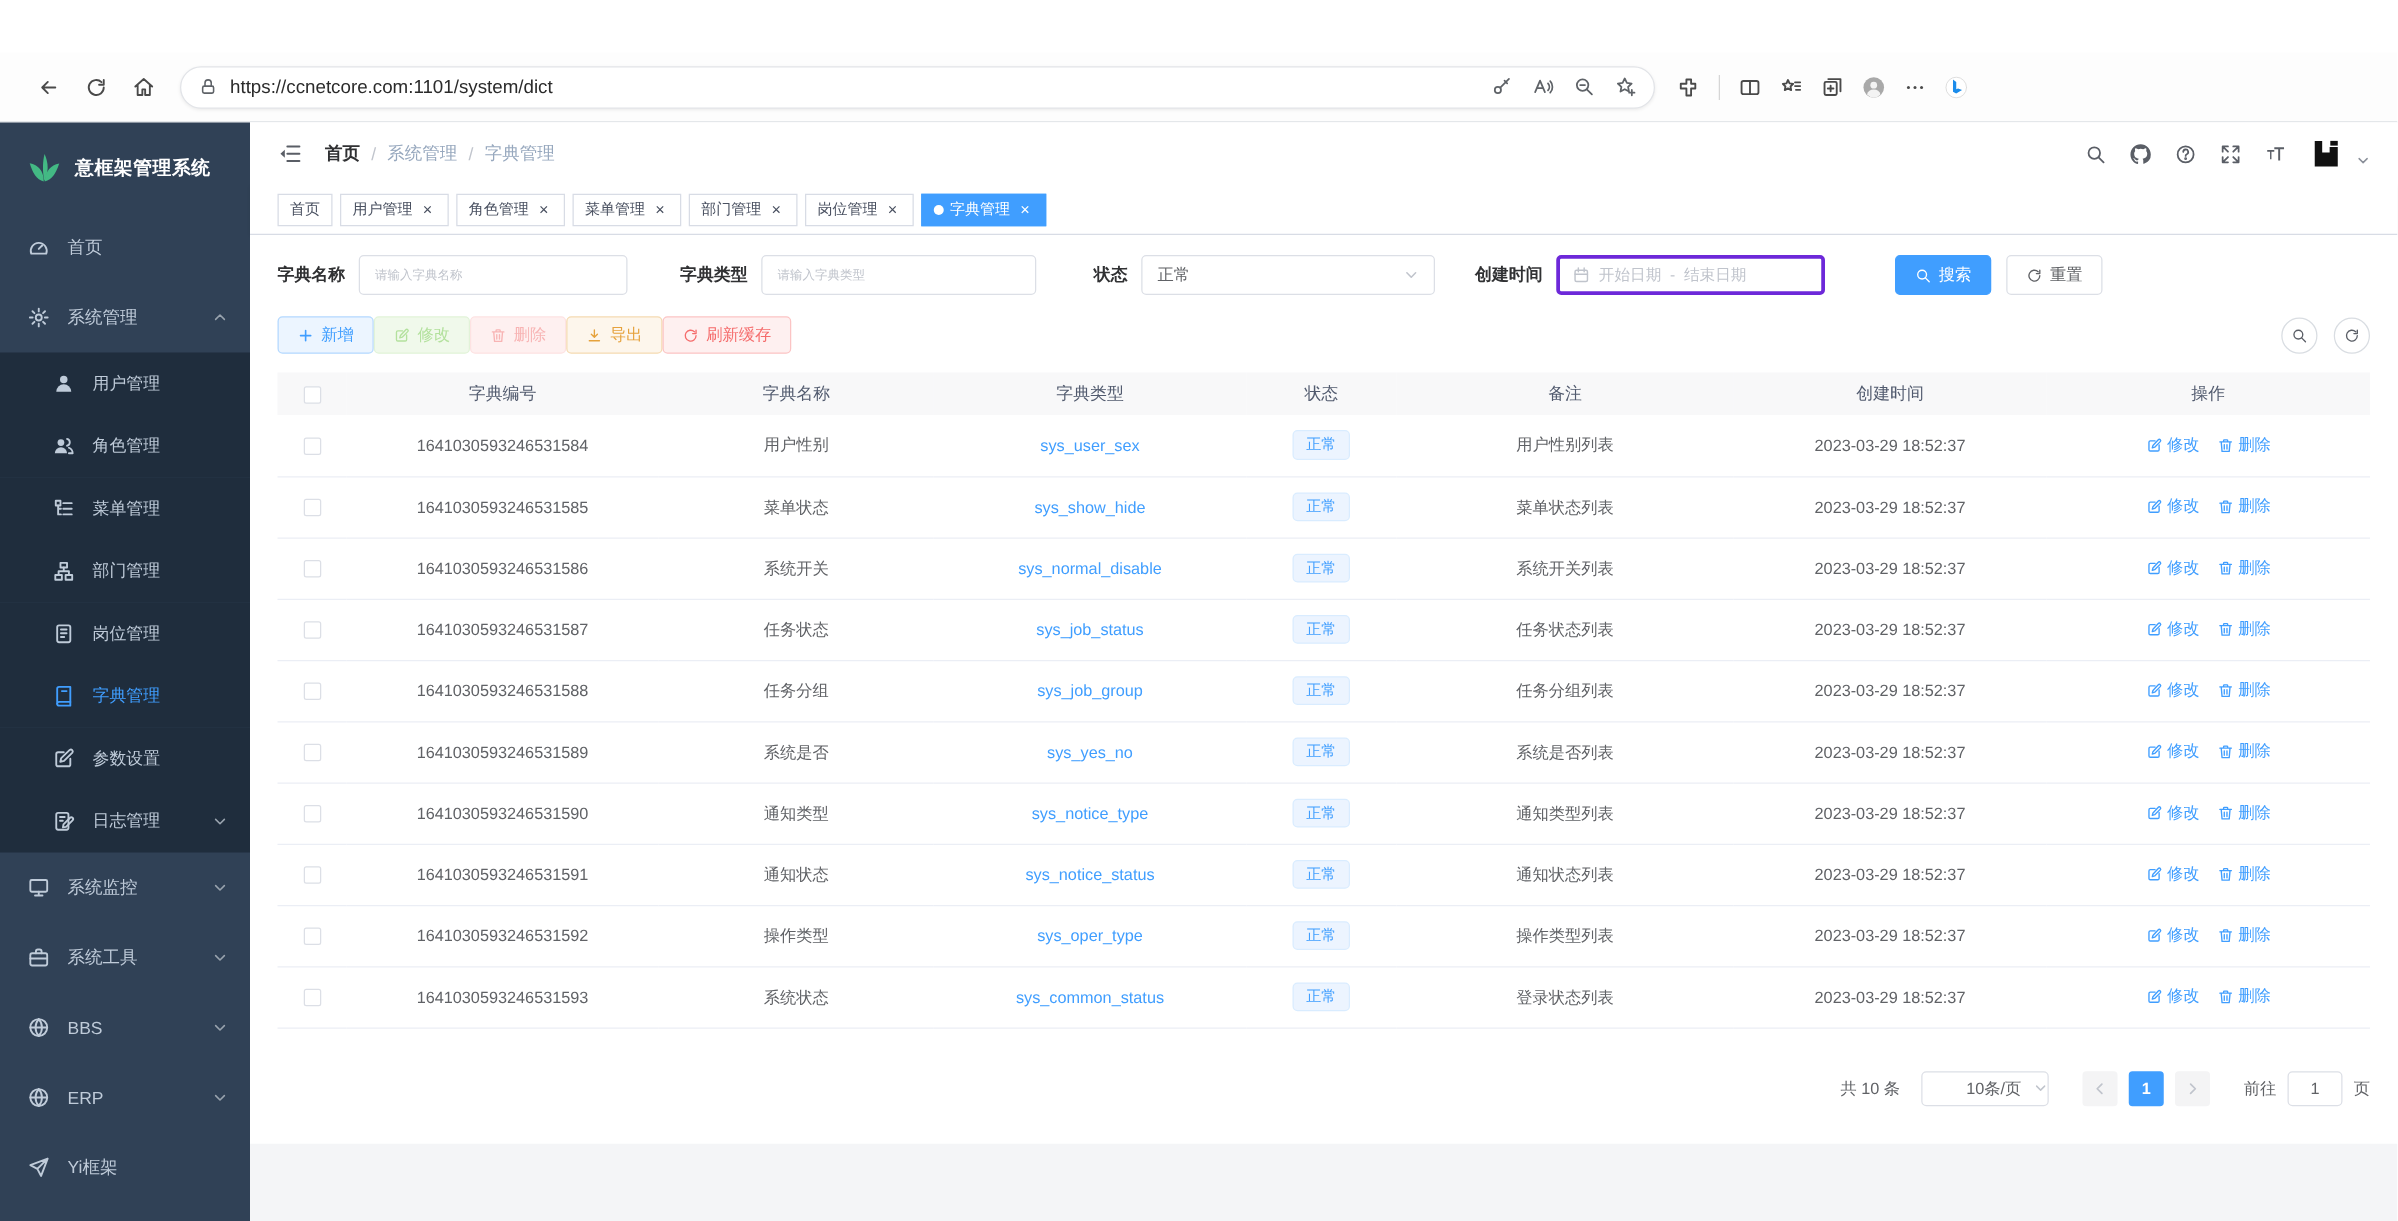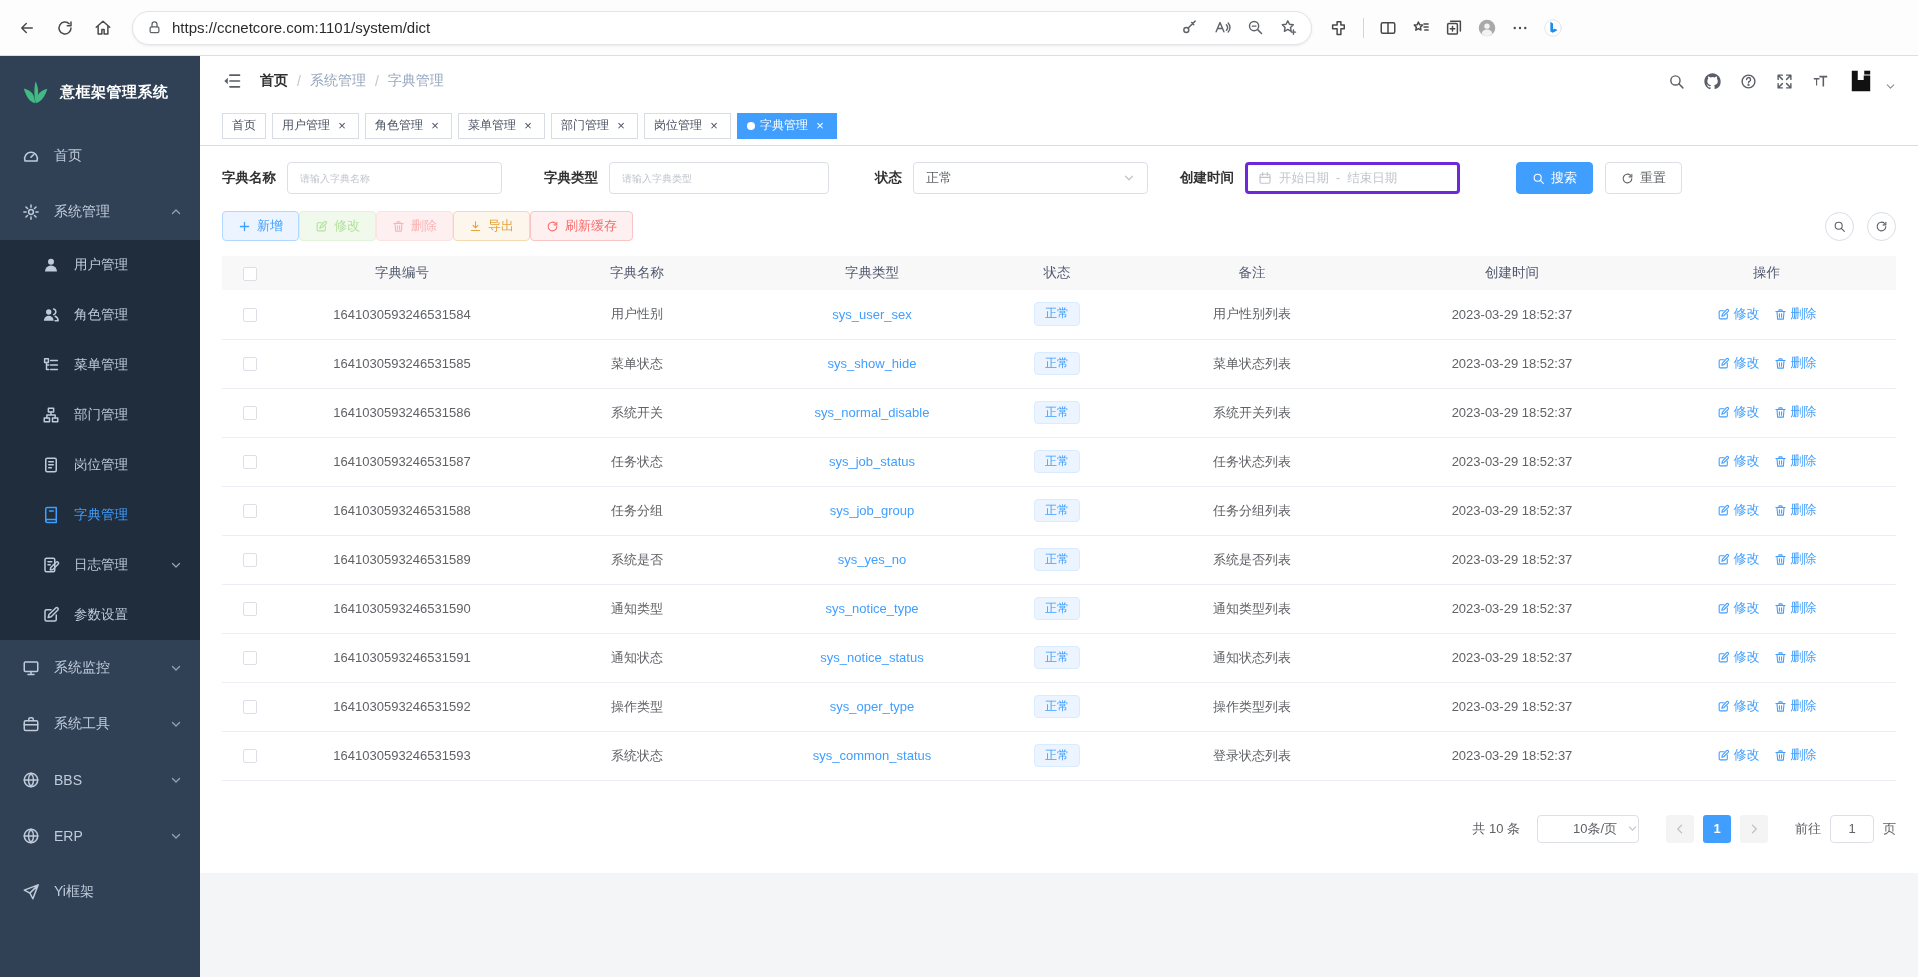--- a/index.html
+++ b/index.html
@@ -1,21 +1,21 @@
 <!DOCTYPE html>
 <html><head>
 <meta charset="utf-8">
 <style>
   * { margin:0; padding:0; box-sizing:border-box; }
   html,body { width:1918px; height:977px; overflow:hidden; font-family:"Liberation Sans","DejaVu Sans",sans-serif; background:#fff; }
   .ic { display:inline-block; line-height:0; }
   .ic svg { width:100%; height:100%; display:block; }
 
   
-  .browser-bar { height:56px; display:flex; align-items:center; padding:0 10px; background:#fdfdfd; border-bottom:1px solid #dcdfe3; gap:4px; }
+  .browser-bar { height:56px; display:flex; align-items:center; padding:0 22px; background:#fdfdfd; border-bottom:1px solid #dcdfe3; gap:4px;margin-top:42px; }
   .b-btn { width:34px; height:34px; border-radius:6px; display:flex; align-items:center; justify-content:center; color:#4a4a4a; cursor:pointer; }
   .b-btn .ic { width:18px; height:18px; }
   .url-pill { display:flex; align-items:center; gap:10px; width:1180px; height:34px; margin-left:8px; padding:0 14px; border-radius:17px; background:#fff; border:1px solid #e2e4e8; box-shadow:0 1px 3px rgba(0,0,0,.08); }
   .url-pill .lock { width:15px; height:15px; color:#5f6368; }
   .url-text { flex:1; font-size:15px; color:#2b2b2b; white-space:nowrap; overflow:hidden; }
   .pill-icons { display:flex; align-items:center; gap:16px; color:#5f6368; }
   .pill-icons .ic { width:17px; height:17px; cursor:pointer; }
   .chrome-right { display:flex; align-items:center; gap:15px; margin-left:14px; color:#4a4a4a; }
   .chrome-right .ic { width:18px; height:18px; cursor:pointer; }
   .vdiv { width:1px; height:20px; background:#d6d6d6; }
@@ -316,40 +316,40 @@
               <path d="M7 2h12v16H7a2 2 0 0 0-2 2V4a2 2 0 0 1 2-2z"></path>
               <path d="M5 20a2 2 0 0 0 2 2h12v-4"></path>
               <path d="M10 6.5h5"></path>
             </svg>
           </span>
           <span class="mi-label">字典管理</span>
         </div>
         <div class="menu-item sub">
           <span class="mi ic">
             <svg viewBox="0 0 24 24" fill="none" stroke="currentColor" stroke-width="2" stroke-linecap="round" stroke-linejoin="round">
+              <path d="M12 5H6a2 2 0 0 0-2 2v11a2 2 0 0 0 2 2h11a2 2 0 0 0 2-2v-6"></path>
+              <path d="M18.4 2.6a2 2 0 0 1 2.8 2.8L12.3 14.3l-4 1 1-4z"></path>
+            </svg>
+          </span>
+          <span class="mi-label">参数设置</span>
+        </div>
+        <div class="menu-item sub">
+          <span class="mi ic">
+            <svg viewBox="0 0 24 24" fill="none" stroke="currentColor" stroke-width="2" stroke-linecap="round" stroke-linejoin="round">
               <rect x="4" y="3" width="13" height="18" rx="2"></rect>
               <path d="M8 7.5h5M8 11.5h3"></path>
               <path d="M18.7 8.3a1.9 1.9 0 0 1 2.7 2.7l-7 7-3.3.6.6-3.3z"></path>
             </svg>
           </span>
           <span class="mi-label">日志管理</span>
           <span class="chev ic">
             <svg viewBox="0 0 24 24" fill="none" stroke="currentColor" stroke-width="2.5" stroke-linecap="round" stroke-linejoin="round">
               <path d="M5 9l7 7 7-7"></path>
             </svg>
           </span>
-        </div>
-        <div class="menu-item sub">
-          <span class="mi ic">
-            <svg viewBox="0 0 24 24" fill="none" stroke="currentColor" stroke-width="2" stroke-linecap="round" stroke-linejoin="round">
-              <path d="M12 5H6a2 2 0 0 0-2 2v11a2 2 0 0 0 2 2h11a2 2 0 0 0 2-2v-6"></path>
-              <path d="M18.4 2.6a2 2 0 0 1 2.8 2.8L12.3 14.3l-4 1 1-4z"></path>
-            </svg>
-          </span>
-          <span class="mi-label">参数设置</span>
         </div>
         <div class="menu-item">
           <span class="mi ic">
             <svg viewBox="0 0 24 24" fill="none" stroke="currentColor" stroke-width="2" stroke-linecap="round" stroke-linejoin="round">
               <rect x="3" y="4" width="18" height="12.5" rx="1.5"></rect>
               <path d="M12 16.5V20M8 20.5h8"></path>
             </svg>
           </span>
           <span class="mi-label">系统监控</span>
           <span class="chev ic">

